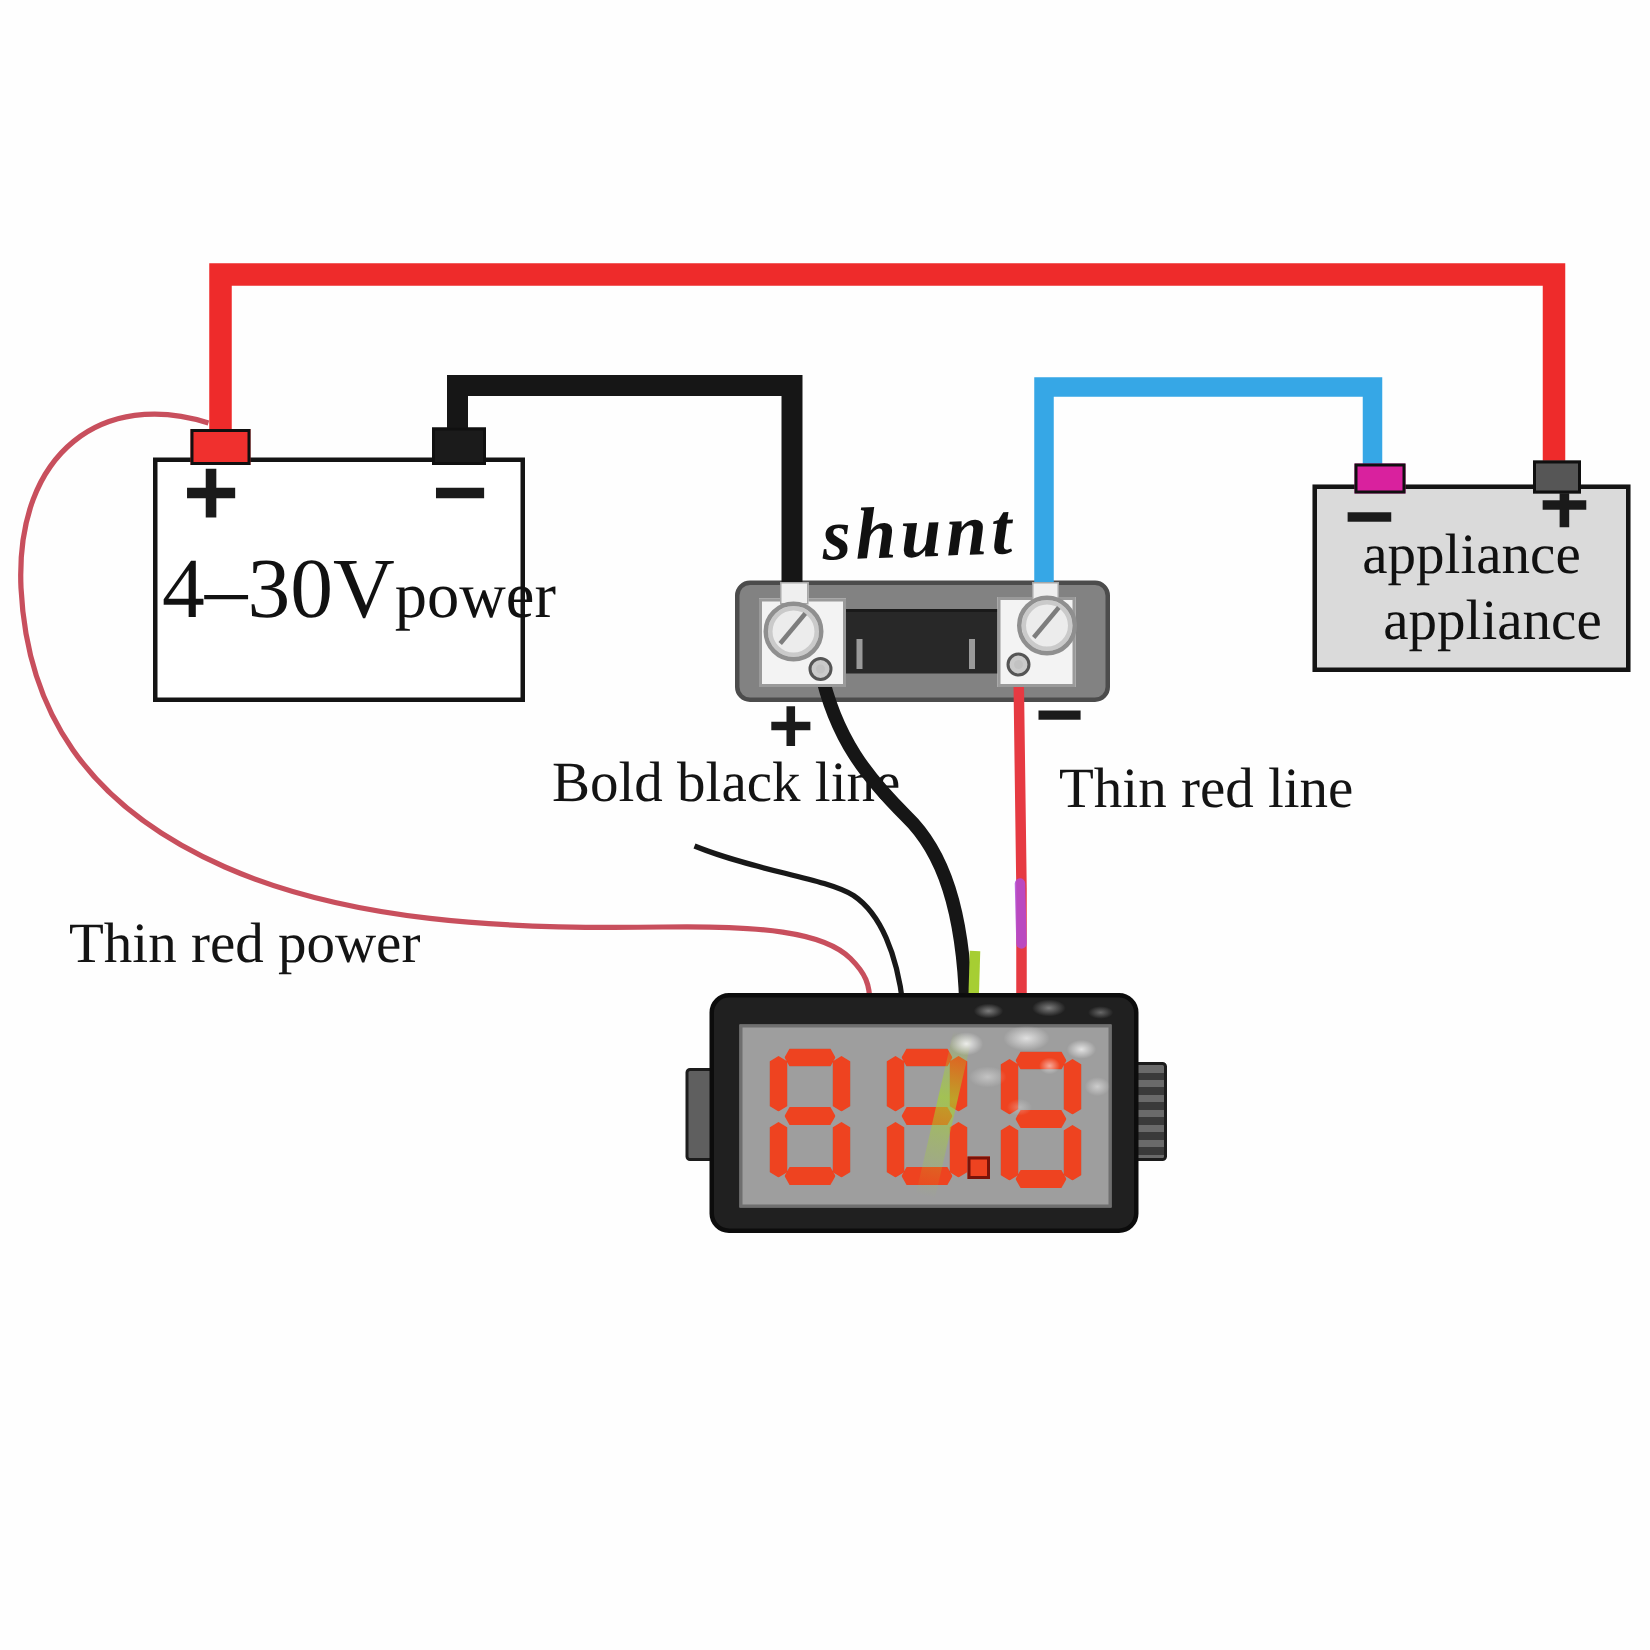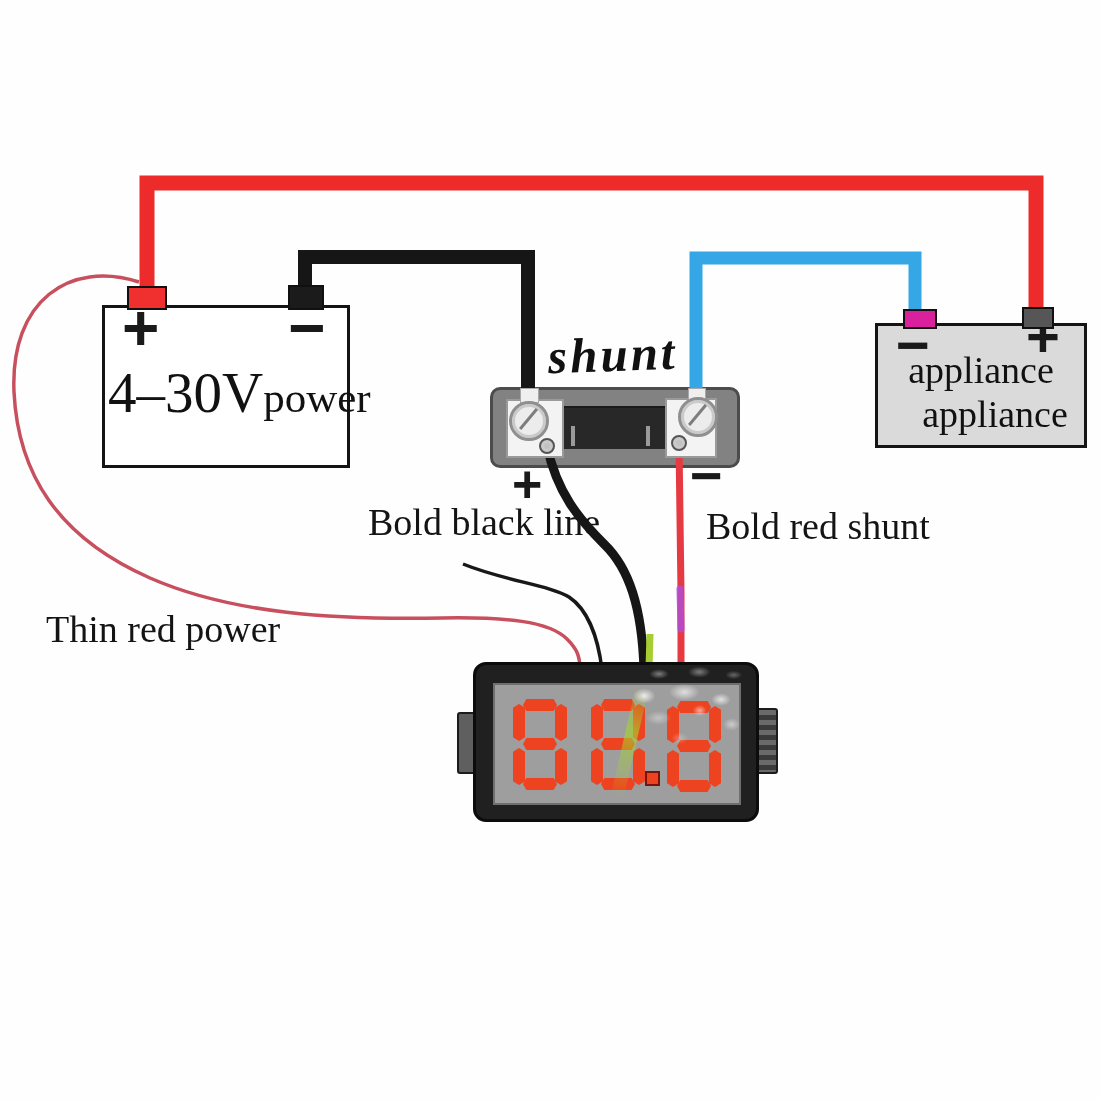--- a/index.html
+++ b/index.html
@@ -165,21 +165,21 @@
 
   <div class="abs appliance-box"></div>
   <div class="abs sign app-minus">−</div>
   <div class="abs sign app-plus">+</div>
   <div class="abs app-line app-line1">appliance</div>
   <div class="abs app-line app-line2">appliance</div>
   <div class="abs terminal t-app-pink"></div>
   <div class="abs terminal t-app-gray"></div>
 
   <div class="abs wire-label lbl-bold-black">Bold black line</div>
-  <div class="abs wire-label lbl-bold-red">Bold red shunt</div>
+  <div class="abs wire-label lbl-bold-red">Thin red line</div>
   <div class="abs wire-label lbl-thin-red">Thin red power</div>
 
   <div class="abs meter-tab tab-left"></div>
   <div class="abs meter-tab tab-right"></div>
   <div class="abs meter">
     <div class="smudge-body"></div>
     <div class="meter-display" aria-label="88.8">
       <div class="sevenseg d1">
           <span class="seg h t"></span>
           <span class="seg h m"></span>

